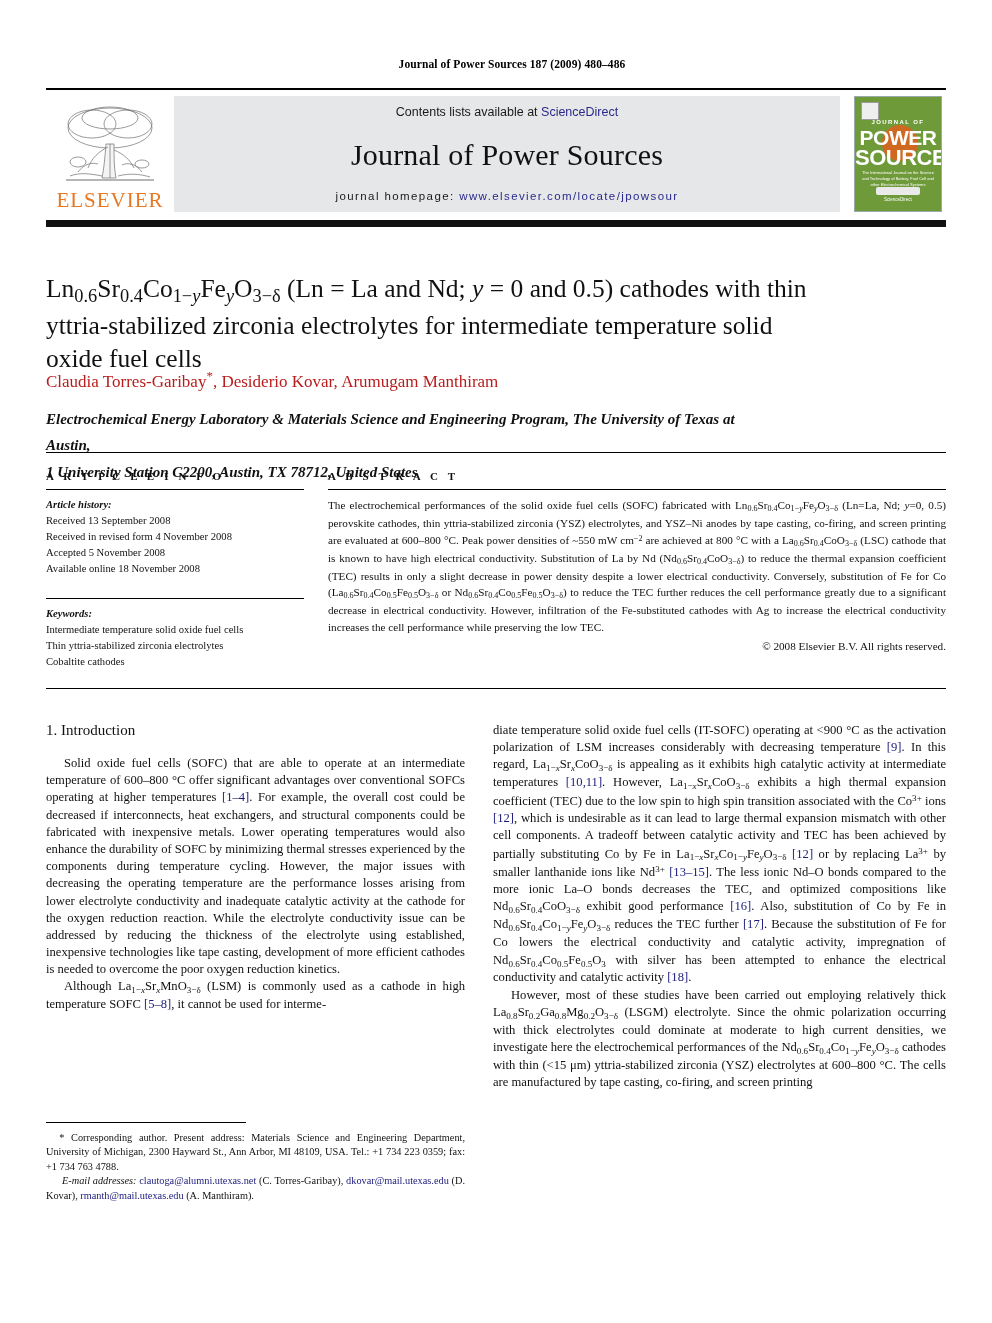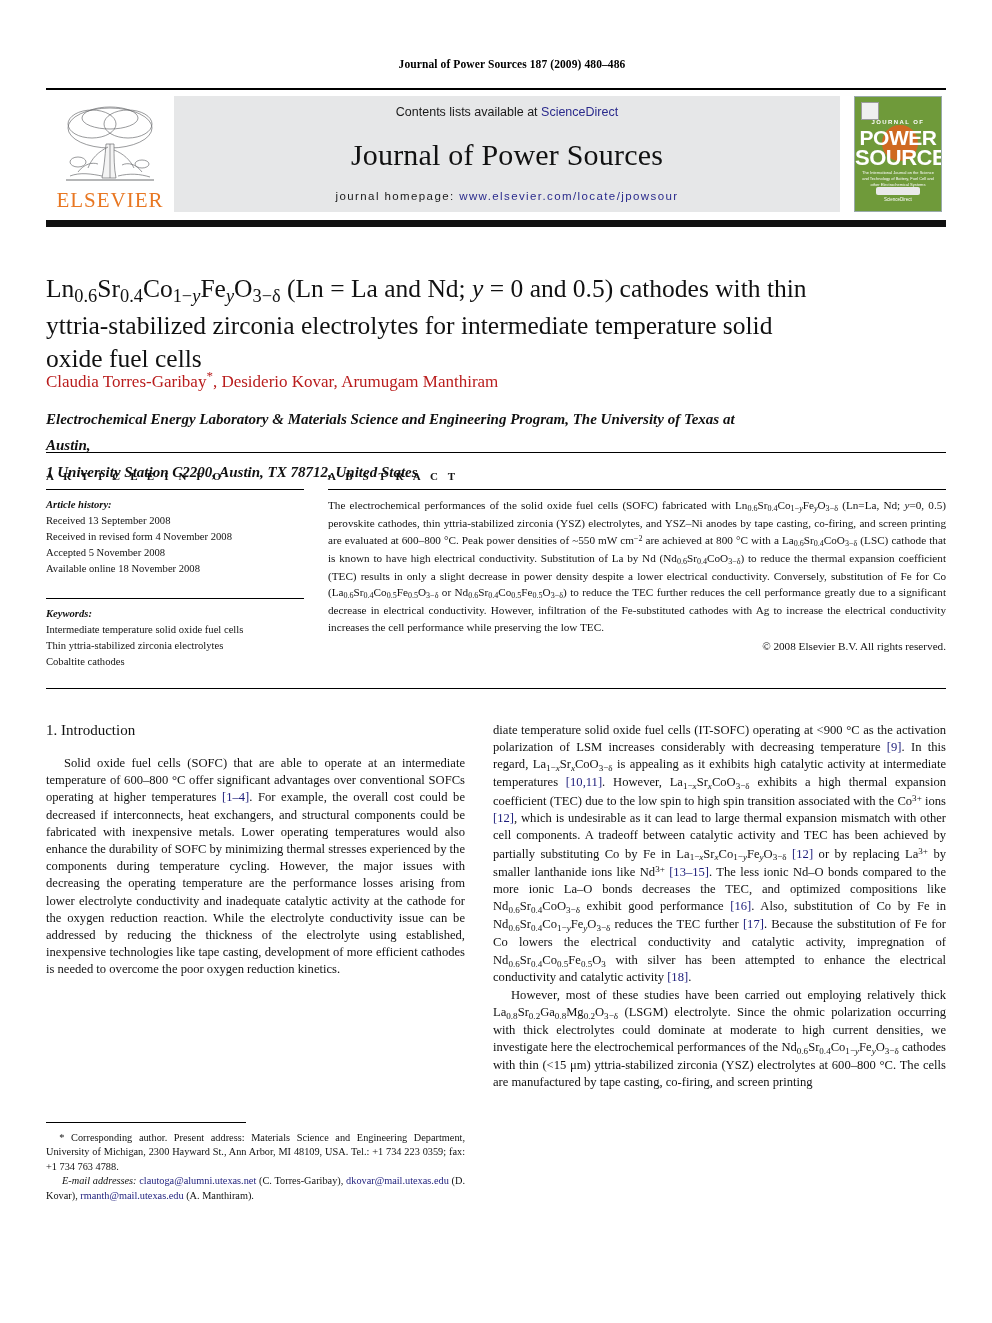--- a/index.html
+++ b/index.html
@@ -418,20 +418,21 @@
     <div class="rule"></div>
     <div class="abstract-body">The electrochemical performances of the solid oxide fuel cells (SOFC) fabricated with Ln<sub>0.6</sub>Sr<sub>0.4</sub>Co<sub>1−<i>y</i></sub>Fe<sub><i>y</i></sub>O<sub>3−δ</sub> (Ln=La, Nd; <i>y</i>=0, 0.5) perovskite cathodes, thin yttria-stabilized zirconia (YSZ) electrolytes, and YSZ–Ni anodes by tape casting, co-firing, and screen printing are evaluated at 600–800 °C. Peak power densities of ~550 mW cm<sup>−2</sup> are achieved at 800 °C with a La<sub>0.6</sub>Sr<sub>0.4</sub>CoO<sub>3−δ</sub> (LSC) cathode that is known to have high electrical conductivity. Substitution of La by Nd (Nd<sub>0.6</sub>Sr<sub>0.4</sub>CoO<sub>3−δ</sub>) to reduce the thermal expansion coefficient (TEC) results in only a slight decrease in power density despite a lower electrical conductivity. Conversely, substitution of Fe for Co (La<sub>0.6</sub>Sr<sub>0.4</sub>Co<sub>0.5</sub>Fe<sub>0.5</sub>O<sub>3−δ</sub> or Nd<sub>0.6</sub>Sr<sub>0.4</sub>Co<sub>0.5</sub>Fe<sub>0.5</sub>O<sub>3−δ</sub>) to reduce the TEC further reduces the cell performance greatly due to a significant decrease in electrical conductivity. However, infiltration of the Fe-substituted cathodes with Ag to increase the electrical conductivity increases the cell performance while preserving the low TEC.</div>
     <div class="copyright">© 2008 Elsevier B.V. All rights reserved.</div>
   </div>
 
   <div class="absline-bot"></div>
 
   <div class="colL">
     <h2 class="secnum">1.  Introduction</h2>
     <p class="body">Solid oxide fuel cells (SOFC) that are able to operate at an intermediate temperature of 600–800 °C offer significant advantages over conventional SOFCs operating at higher temperatures <span class="ref">[1–4]</span>. For example, the overall cost could be decreased if interconnects, heat exchangers, and structural components could be fabricated with inexpensive metals. Lower operating temperatures would also enhance the durability of SOFC by minimizing thermal stresses experienced by the components during temperature cycling. However, the major issues with decreasing the operating temperature are the performance losses arising from lower electrolyte conductivity and inadequate catalytic activity at the cathode for the oxygen reduction reaction. While the electrolyte conductivity issue can be addressed by reducing the thickness of the electrolyte using established, inexpensive technologies like tape casting, development of more efficient cathodes is needed to overcome the poor oxygen reduction kinetics.</p>
+    <p class="body">Although La<sub>1−<i>x</i></sub>Sr<sub><i>x</i></sub>MnO<sub>3−δ</sub> (LSM) is commonly used as a cathode in high temperature SOFC <span class="ref">[5–8]</span>, it cannot be used for interme-</p>
   </div>
 
   <div class="colR">
     <p class="body cont">diate temperature solid oxide fuel cells (IT-SOFC) operating at &lt;900 °C as the activation polarization of LSM increases considerably with decreasing temperature <span class="ref">[9]</span>. In this regard, La<sub>1−<i>x</i></sub>Sr<sub><i>x</i></sub>CoO<sub>3−δ</sub> is appealing as it exhibits high catalytic activity at intermediate temperatures <span class="ref">[10,11]</span>. However, La<sub>1−<i>x</i></sub>Sr<sub><i>x</i></sub>CoO<sub>3−δ</sub> exhibits a high thermal expansion coefficient (TEC) due to the low spin to high spin transition associated with the Co<sup>3+</sup> ions <span class="ref">[12]</span>, which is undesirable as it can lead to large thermal expansion mismatch with other cell components. A tradeoff between catalytic activity and TEC has been achieved by partially substituting Co by Fe in La<sub>1−<i>x</i></sub>Sr<sub><i>x</i></sub>Co<sub>1−<i>y</i></sub>Fe<sub><i>y</i></sub>O<sub>3−δ</sub> <span class="ref">[12]</span> or by replacing La<sup>3+</sup> by smaller lanthanide ions like Nd<sup>3+</sup> <span class="ref">[13–15]</span>. The less ionic Nd–O bonds compared to the more ionic La–O bonds decreases the TEC, and optimized compositions like Nd<sub>0.6</sub>Sr<sub>0.4</sub>CoO<sub>3−δ</sub> exhibit good performance <span class="ref">[16]</span>. Also, substitution of Co by Fe in Nd<sub>0.6</sub>Sr<sub>0.4</sub>Co<sub>1−<i>y</i></sub>Fe<sub><i>y</i></sub>O<sub>3−δ</sub> reduces the TEC further <span class="ref">[17]</span>. Because the substitution of Fe for Co lowers the electrical conductivity and catalytic activity, impregnation of Nd<sub>0.6</sub>Sr<sub>0.4</sub>Co<sub>0.5</sub>Fe<sub>0.5</sub>O<sub>3</sub> with silver has been attempted to enhance the electrical conductivity and catalytic activity <span class="ref">[18]</span>.</p>
     <p class="body">However, most of these studies have been carried out employing relatively thick La<sub>0.8</sub>Sr<sub>0.2</sub>Ga<sub>0.8</sub>Mg<sub>0.2</sub>O<sub>3−δ</sub> (LSGM) electrolyte. Since the ohmic polarization occurring with thick electrolytes could dominate at moderate to high current densities, we investigate here the electrochemical performances of the Nd<sub>0.6</sub>Sr<sub>0.4</sub>Co<sub>1−<i>y</i></sub>Fe<sub><i>y</i></sub>O<sub>3−δ</sub> cathodes with thin (&lt;15 μm) yttria-stabilized zirconia (YSZ) electrolytes at 600–800 °C. The cells are manufactured by tape casting, co-firing, and screen printing</p>
   </div>
 
   <div class="fn-rule"></div>
   <div class="footnotes">
     <div>&nbsp;&nbsp;* Corresponding author. Present address: Materials Science and Engineering Department, University of Michigan, 2300 Hayward St., Ann Arbor, MI 48109, USA. Tel.: +1 734 223 0359; fax: +1 734 763 4788.</div>

